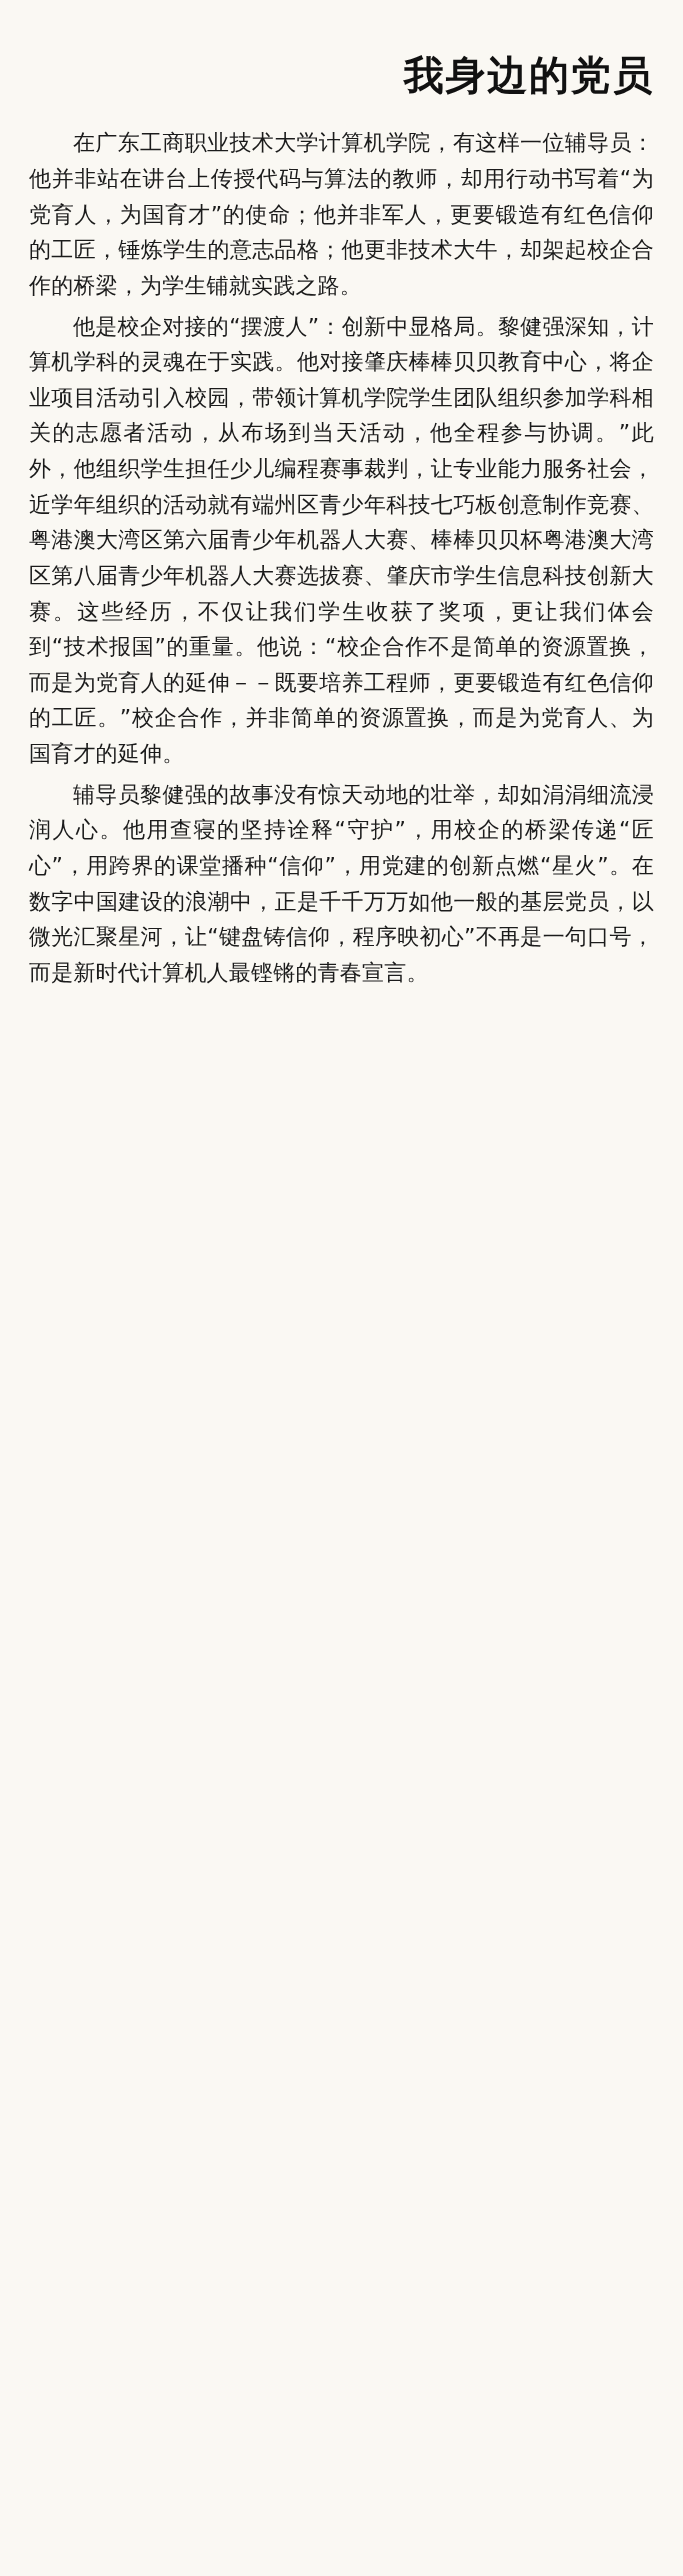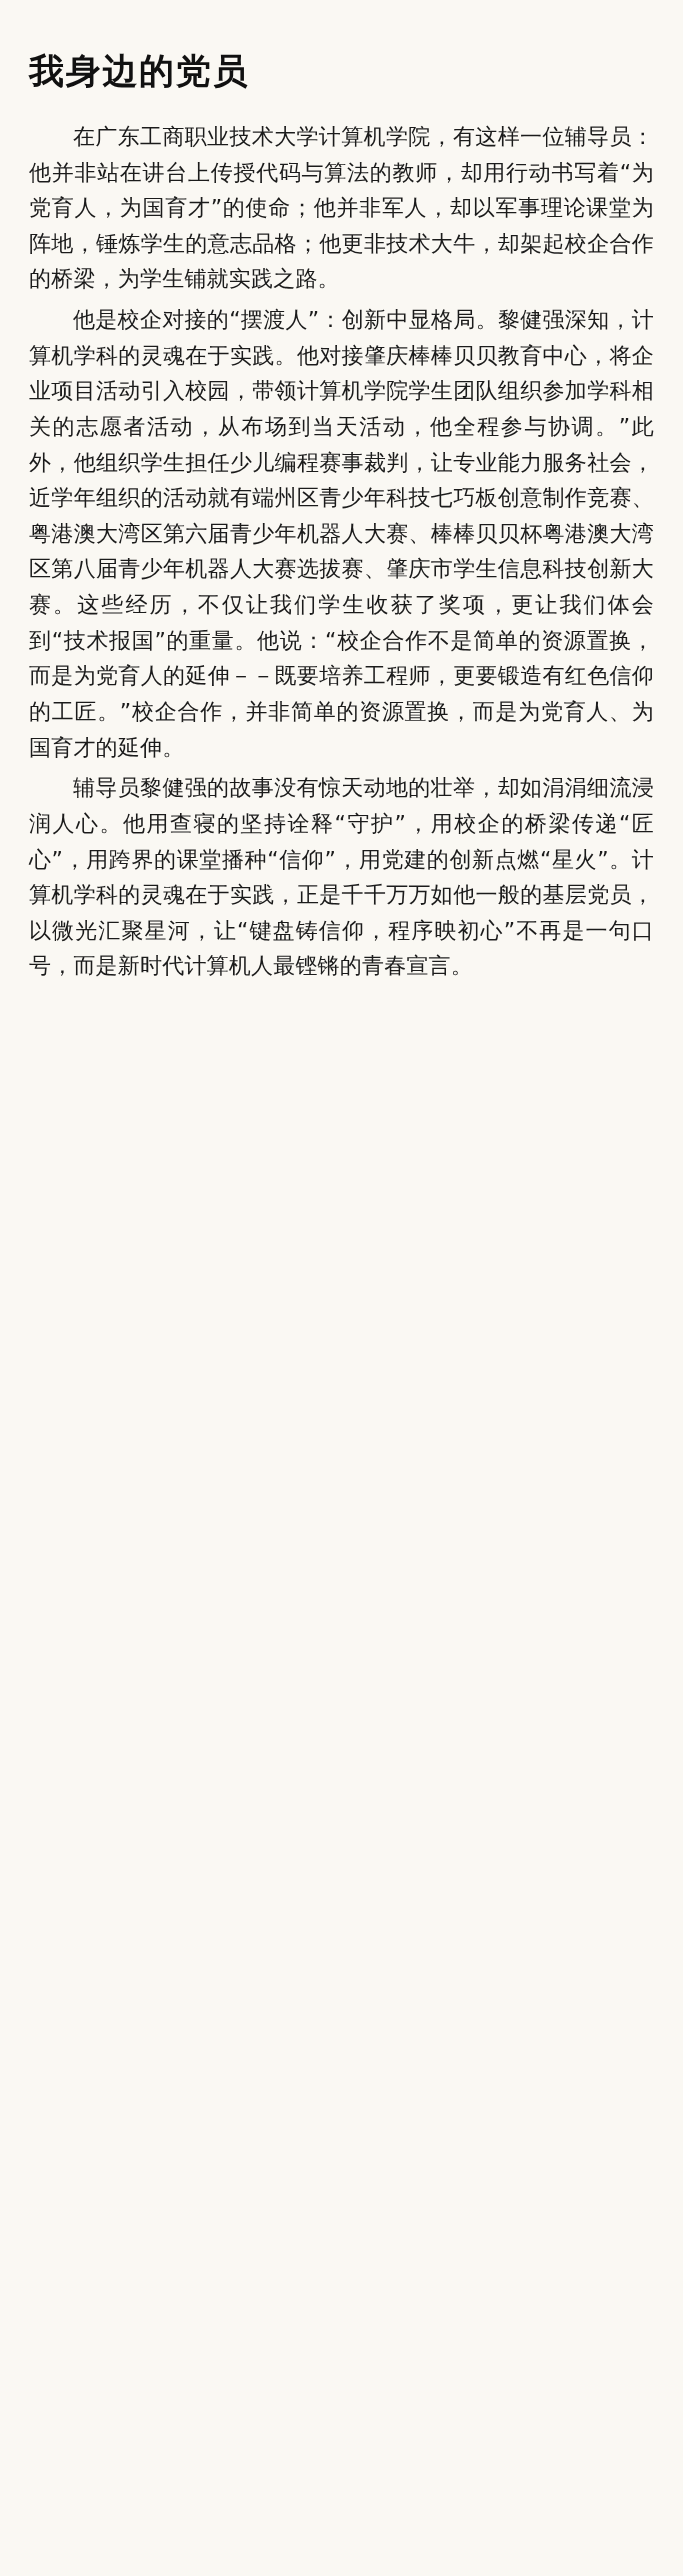--- a/index.html
+++ b/index.html
@@ -13,22 +13,22 @@
     color: #1a1a1a;
   }
   .page {
     width: 683px;
     min-height: 2576px;
     box-sizing: border-box;
     background: #faf8f3;
     padding: 34px 29px 25.6px 29px;
   }
   .doc-title {
-    text-align: left;
-    font-size: 35px;
+    text-align: right;
+    font-size: 40px;
     font-weight: bold;
     letter-spacing: 1.7px;
     margin: 15.4px 0 24px 0;
     color: #111;
     line-height: 1.3;
   }
   .doc-body p {
     font-size: 22px;
     line-height: 1.62;
     text-align: justify;
@@ -38,18 +38,18 @@
     color: #1b1b1b;
     letter-spacing: 0.2px;
   }
 </style>
 </head>
 <body>
 
 <div class="page">
   <h1 class="doc-title">我身边的党员</h1>
   <div class="doc-body">
-    <p>在广东工商职业技术大学计算机学院，有这样一位辅导员：他并非站在讲台上传授代码与算法的教师，却用行动书写着“为党育人，为国育才”的使命；他并非军人，却以军事理论课堂为阵地，锤炼学生的意志品格；他更非技术大牛，却架起校企合作的桥梁，为学生铺就实践之路。</p>
+    <p>在广东工商职业技术大学计算机学院，有这样一位辅导员：他并非站在讲台上传授代码与算法的教师，却用行动书写着“为党育人，为国育才”的使命；他并非军人，更要锻造有红色信仰的工匠，锤炼学生的意志品格；他更非技术大牛，却架起校企合作的桥梁，为学生铺就实践之路。</p>
     <p>他是校企对接的“摆渡人”：创新中显格局。黎健强深知，计算机学科的灵魂在于实践。他对接肇庆棒棒贝贝教育中心，将企业项目活动引入校园，带领计算机学院学生团队组织参加学科相关的志愿者活动，从布场到当天活动，他全程参与协调。”此外，他组织学生担任少儿编程赛事裁判，让专业能力服务社会，近学年组织的活动就有端州区青少年科技七巧板创意制作竞赛、粤港澳大湾区第六届青少年机器人大赛、棒棒贝贝杯粤港澳大湾区第八届青少年机器人大赛选拔赛、肇庆市学生信息科技创新大赛。这些经历，不仅让我们学生收获了奖项，更让我们体会到“技术报国”的重量。他说：“校企合作不是简单的资源置换，而是为党育人的延伸－－既要培养工程师，更要锻造有红色信仰的工匠。”校企合作，并非简单的资源置换，而是为党育人、为国育才的延伸。</p>
-    <p>辅导员黎健强的故事没有惊天动地的壮举，却如涓涓细流浸润人心。他用查寝的坚持诠释“守护”，用校企的桥梁传递“匠心”，用跨界的课堂播种“信仰”，用党建的创新点燃“星火”。计算机学科的灵魂在于实践，正是千千万万如他一般的基层党员，以微光汇聚星河，让“键盘铸信仰，程序映初心”不再是一句口号，而是新时代计算机人最铿锵的青春宣言。</p>
+    <p>辅导员黎健强的故事没有惊天动地的壮举，却如涓涓细流浸润人心。他用查寝的坚持诠释“守护”，用校企的桥梁传递“匠心”，用跨界的课堂播种“信仰”，用党建的创新点燃“星火”。在数字中国建设的浪潮中，正是千千万万如他一般的基层党员，以微光汇聚星河，让“键盘铸信仰，程序映初心”不再是一句口号，而是新时代计算机人最铿锵的青春宣言。</p>
   </div>
 </div>
 
 
 </body></html>

